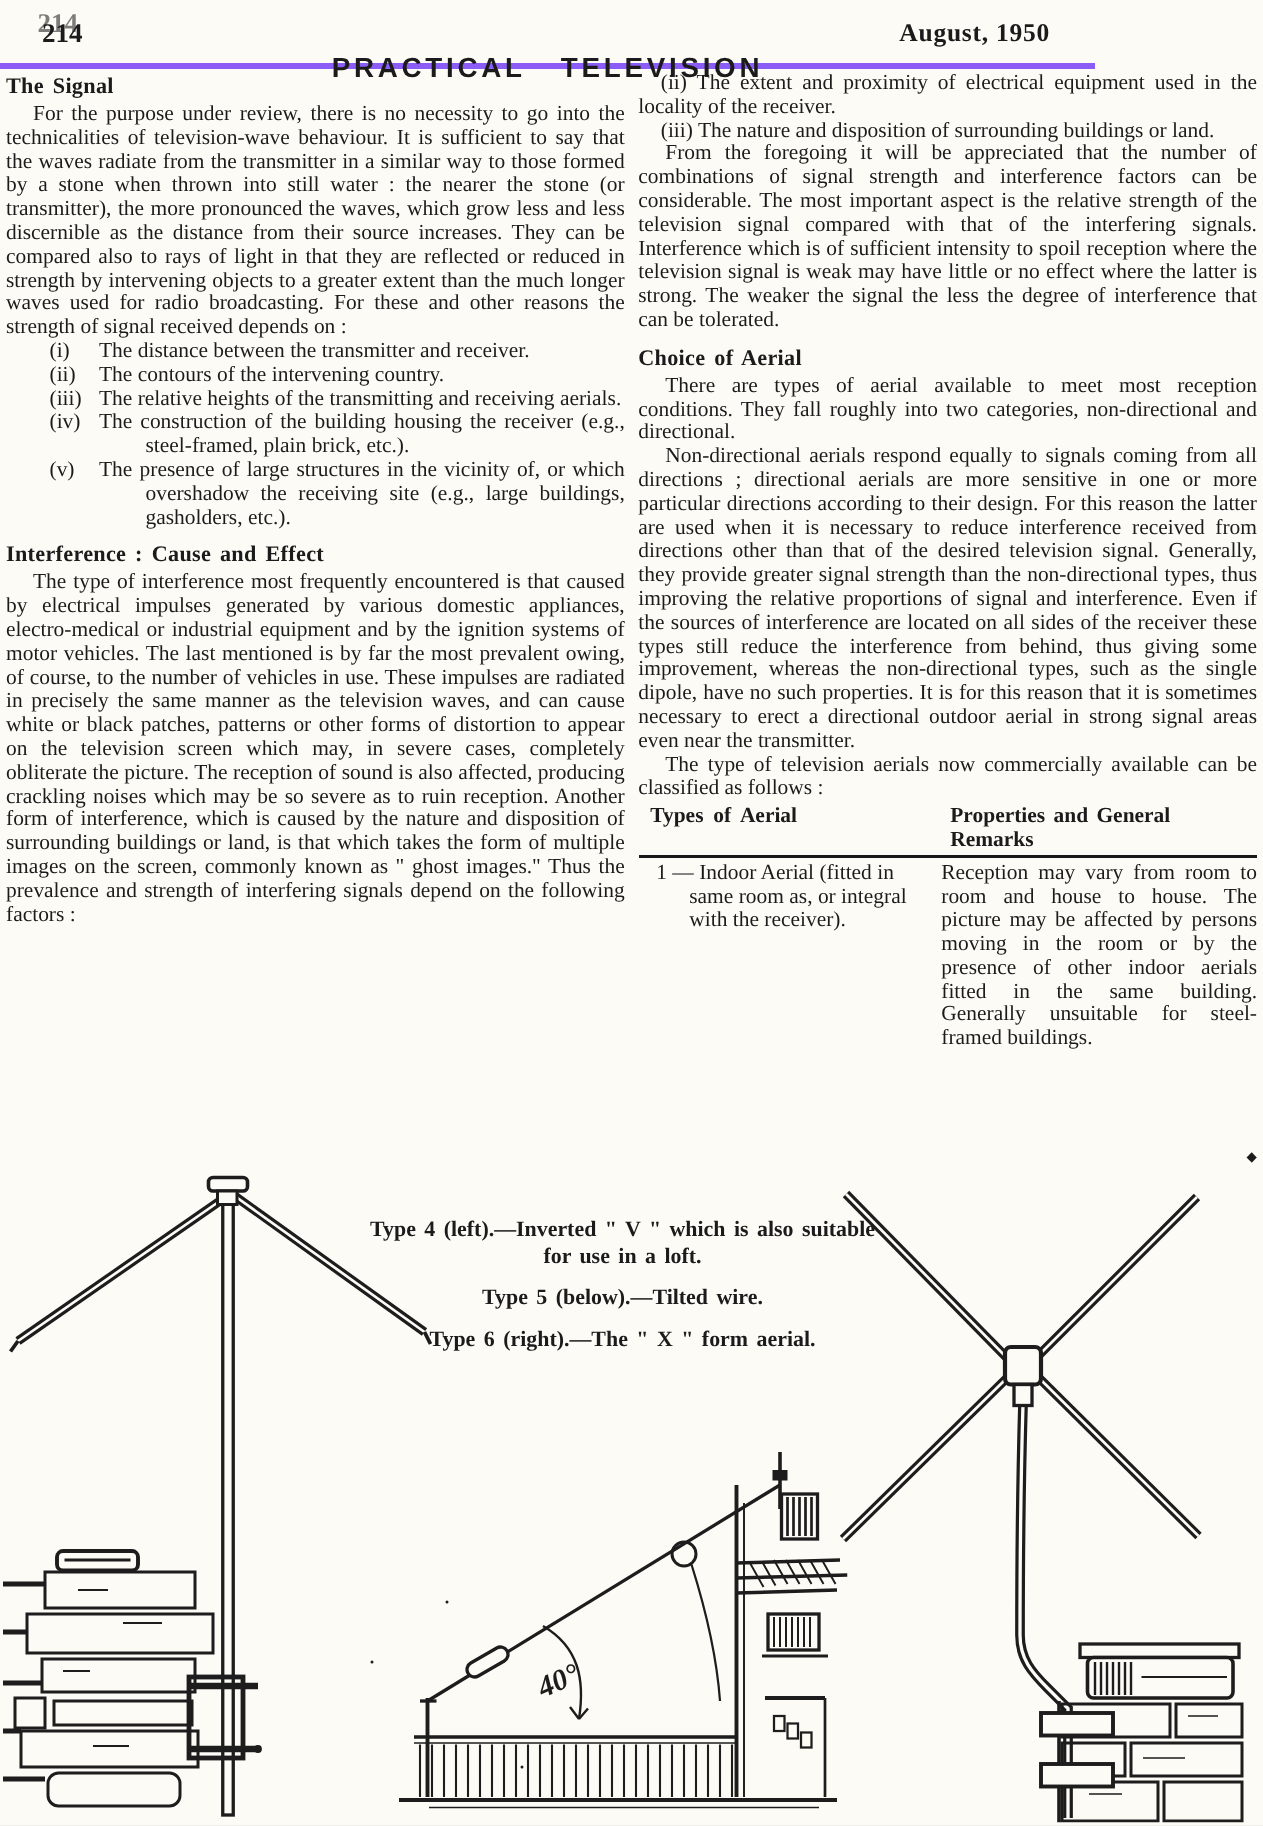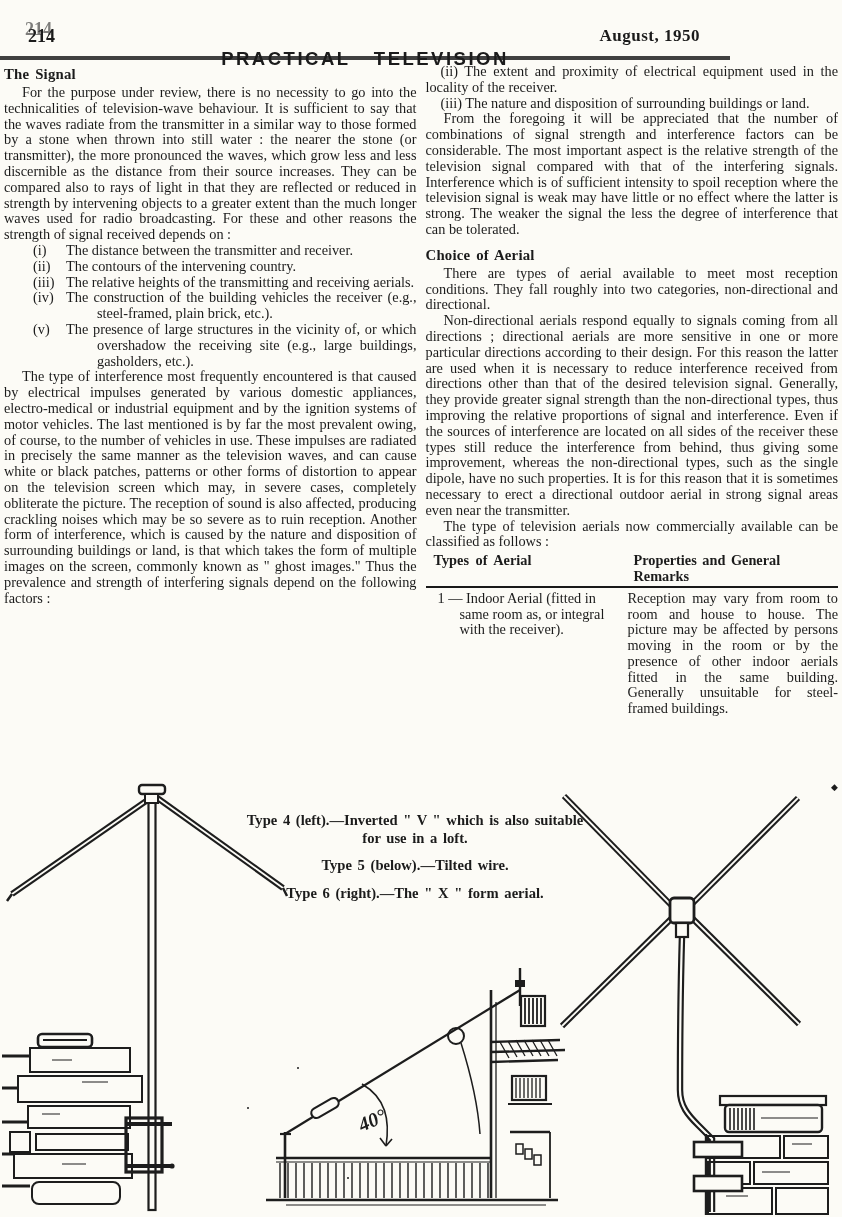--- a/index.html
+++ b/index.html
@@ -3,38 +3,38 @@
 <meta charset="utf-8">
 <style>
   html,body{margin:0;padding:0;background:#e8e6df;}
   .page{
     position:relative;width:842px;height:1217px;margin:0 auto;
     background:#fcfbf6;color:#1b1b1b;overflow:hidden;
     font-family:"Liberation Serif","DejaVu Serif",serif;
   }
   
   .masthead{
-    position:absolute;left:0;top:16px;width:730px;height:40px;
-    border-bottom:4px solid #404040;
+    position:absolute;left:0;top:2px;width:730px;height:40px;
+    border-bottom:4px solid #8b5cf6;
   }
   .masthead .pageno{
     position:absolute;left:28px;top:10px;font-weight:700;font-size:18px;
     text-shadow:-3px -7px 0 rgba(20,20,20,.55);
   }
   .masthead .mtitle{
     position:absolute;left:0;right:0;top:9px;text-align:center;
     font-family:"Liberation Sans","DejaVu Sans",sans-serif;
     font-weight:700;font-size:18.5px;letter-spacing:2.5px;word-spacing:16px;margin-top:23px;
   }
   .masthead .mdate{
     position:absolute;right:30px;top:10px;font-weight:700;font-size:17px;letter-spacing:.5px;margin-left:36px;
   }
   
   .columns{
-    position:absolute;left:4px;top:64px;width:834px;height:736px;
+    position:absolute;left:4px;top:48px;width:834px;height:736px;
     display:flex;gap:9px;overflow:hidden;
   }
   .col{width:413px;font-size:14.3px;line-height:15.8px;text-align:justify;position:relative;}
   .col p{margin:0;}
   .p-ind{text-indent:18px;}
   .p-item{text-indent:15px;}
   h3.sect{
     margin:9px 0 2px 0;font-size:14.8px;line-height:17px;font-weight:700;
     text-align:left;letter-spacing:.2px;word-spacing:2px;
   }
@@ -76,23 +76,24 @@
 
   <div class="columns">
 
     <div class="col">
       <h3 class="sect first">The Signal</h3>
       <p class="p-ind">For the purpose under review, there is no necessity to go into the technicalities of television-wave behaviour. It is sufficient to say that the waves radiate from the transmitter in a similar way to those formed by a stone when thrown into still water : the nearer the stone (or transmitter), the more pronounced the waves, which grow less and less discernible as the distance from their source increases. They can be compared also to rays of light in that they are reflected or reduced in strength by intervening objects to a greater extent than the much longer waves used for radio broadcasting. For these and other reasons the strength of signal received depends on :</p>
       <div class="rlist">
         <div class="li"><span class="num">(i)</span><span>The distance between the transmitter and receiver.</span></div>
         <div class="li"><span class="num">(ii)</span><span>The contours of the intervening country.</span></div>
         <div class="li"><span class="num">(iii)</span><span>The relative heights of the transmitting and receiving aerials.</span></div>
-        <div class="li"><span class="num">(iv)</span><span>The construction of the building vehicles the receiver (e.g., steel-framed, plain brick, etc.).</span></div>
+        <div class="li"><span class="num">(iv)</span><span>The construction of the building housing the receiver (e.g., steel-framed, plain brick, etc.).</span></div>
         <div class="li"><span class="num">(v)</span><span>The presence of large structures in the vicinity of, or which overshadow the receiving site (e.g., large buildings, gasholders, etc.).</span></div>
       </div>
+      <h3 class="sect">Interference : Cause and Effect</h3>
       <p class="p-ind">The type of interference most frequently encountered is that caused by electrical impulses generated by various domestic appliances, electro-medical or industrial equipment and by the ignition systems of motor vehicles. The last mentioned is by far the most prevalent owing, of course, to the number of vehicles in use. These impulses are radiated in precisely the same manner as the television waves, and can cause white or black patches, patterns or other forms of distortion to appear on the television screen which may, in severe cases, completely obliterate the picture. The reception of sound is also affected, producing crackling noises which may be so severe as to ruin reception. Another form of interference, which is caused by the nature and disposition of surrounding buildings or land, is that which takes the form of multiple images on the screen, commonly known as " ghost images." Thus the prevalence and strength of interfering signals depend on the following factors :</p>
     </div>
 
     <div class="col">
       <p class="p-item">(ii) The extent and proximity of electrical equipment used in the locality of the receiver.</p>
       <p class="p-item">(iii) The nature and disposition of surrounding buildings or land.</p>
       <p class="p-ind">From the foregoing it will be appreciated that the number of combinations of signal strength and interference factors can be considerable. The most important aspect is the relative strength of the television signal compared with that of the interfering signals. Interference which is of sufficient intensity to spoil reception where the television signal is weak may have little or no effect where the latter is strong. The weaker the signal the less the degree of interference that can be tolerated.</p>
       <h3 class="sect">Choice of Aerial</h3>
       <p class="p-ind">There are types of aerial available to meet most reception conditions. They fall roughly into two categories, non-directional and directional.</p>
       <p class="p-ind">Non-directional aerials respond equally to signals coming from all directions ; directional aerials are more sensitive in one or more particular directions according to their design. For this reason the latter are used when it is necessary to reduce interference received from directions other than that of the desired television signal. Generally, they provide greater signal strength than the non-directional types, thus improving the relative proportions of signal and interference. Even if the sources of interference are located on all sides of the receiver these types still reduce the interference from behind, thus giving some improvement, whereas the non-directional types, such as the single dipole, have no such properties. It is for this reason that it is sometimes necessary to erect a directional outdoor aerial in strong signal areas even near the transmitter.</p>

